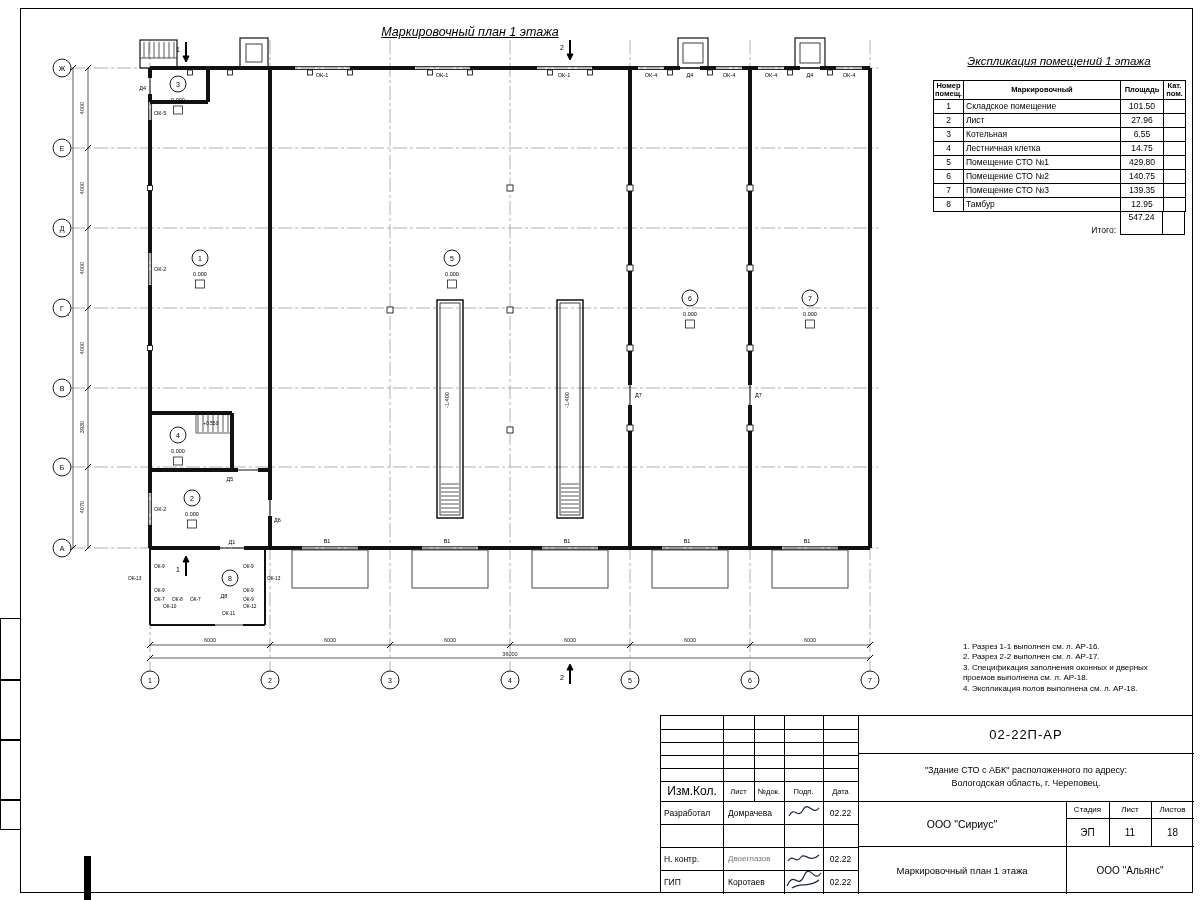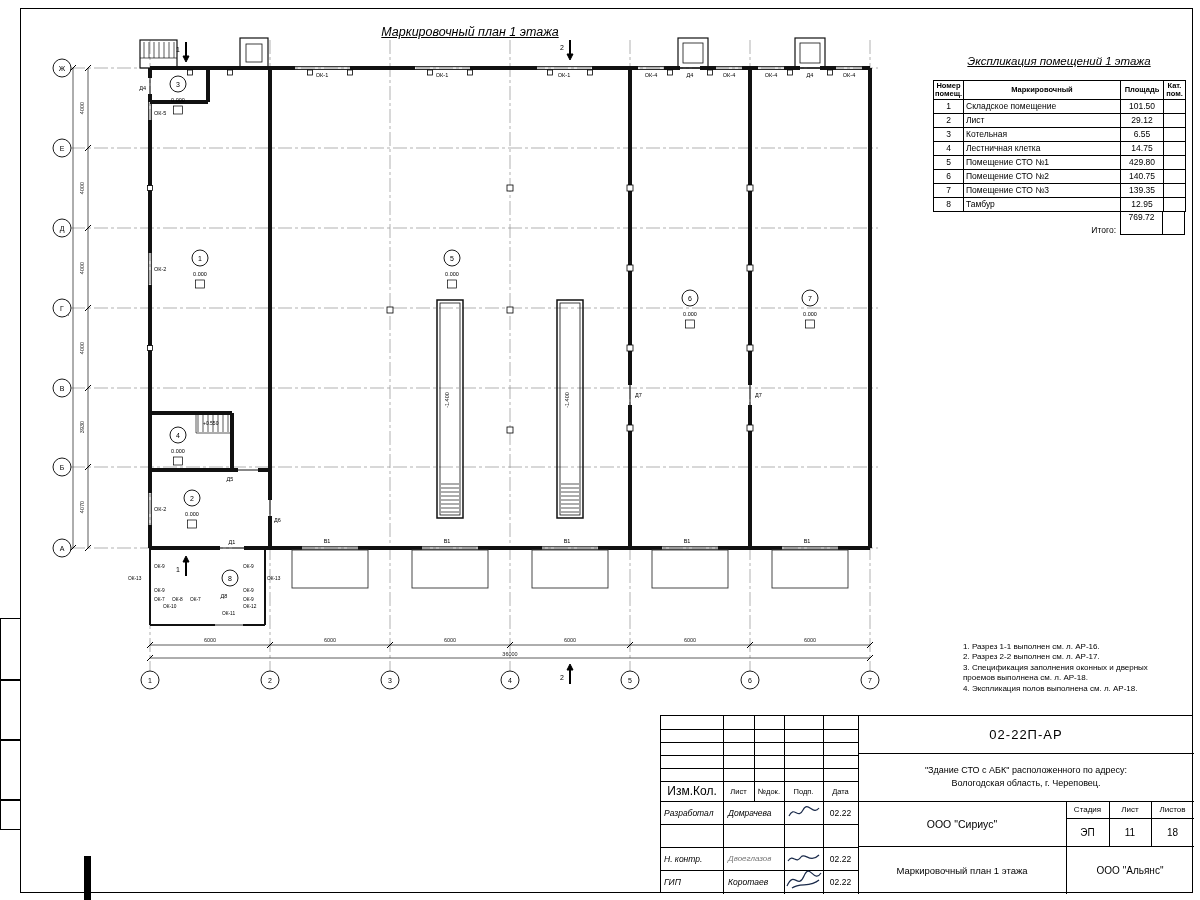--- a/index.html
+++ b/index.html
@@ -26,21 +26,21 @@
   .total-row .tl{width:187px;text-align:right;font-size:8.5px;padding:1px 4px 0 0;box-sizing:border-box;margin-top:12px;}
   .total-row .tv{width:43px;border:1px solid #000;border-top:none;text-align:center;font-size:8.5px;box-sizing:border-box;}
   .total-row .tc{width:22px;border:1px solid #000;border-top:none;border-left:none;box-sizing:border-box;}
   
   .notes{position:absolute;left:963px;top:642px;width:208px;font-size:8px;line-height:1.3;}
   
   .tb{position:absolute;left:660px;top:715px;width:533px;height:178px;border:1.6px solid #000;box-sizing:border-box;background:#fff;}
   .tb .vl{position:absolute;width:0;border-left:1px solid #000;}
   .tb .hl{position:absolute;height:0;border-top:1px solid #000;}
   .tb .c{position:absolute;box-sizing:border-box;display:flex;align-items:center;justify-content:center;text-align:left;}
-  .tb .l{justify-content:flex-start;padding-left:3px;text-align:left;font-style:italic;}
+  .tb .l{justify-content:flex-start;padding-left:3px;text-align:left;}
   .edgebox{position:absolute;left:0;width:21px;border:1px solid #000;box-sizing:border-box;background:#fff;}
   .blackbar{position:absolute;left:84px;top:856px;width:7px;height:44px;background:#000;}
 </style>
 </head>
 <body>
 
 <div class="frame"></div>
 
 <div class="plan-title">Маркировочный план 1 этажа</div>
 
@@ -324,21 +324,21 @@
     </tr>
     <tr>
           <td class="num">1</td>
           <td>Складское помещение</td>
           <td class="area">101.50</td>
           <td></td>
         </tr>
     <tr>
           <td class="num">2</td>
           <td>Лист</td>
-          <td class="area">29.12</td>
+          <td class="area">27.96</td>
           <td></td>
         </tr>
     <tr>
           <td class="num">3</td>
           <td>Котельная</td>
           <td class="area">6.55</td>
           <td></td>
         </tr>
     <tr>
           <td class="num">4</td>
@@ -367,21 +367,21 @@
     <tr>
           <td class="num">8</td>
           <td>Тамбур</td>
           <td class="area">12.95</td>
           <td></td>
         </tr>
   </tbody>
     </table>
   <div class="total-row">
     <div class="tl">Итого:</div>
-    <div class="tv">769.72</div>
+    <div class="tv">547.24</div>
     <div class="tc"></div>
   </div>
 </div>
 
 <div class="notes">
   <div>1. Разрез 1-1 выполнен см. л. АР-16.</div>
   <div>2. Разрез 2-2 выполнен см. л. АР-17.</div>
   <div>3. Спецификация заполнения оконных и дверных проемов выполнена см. л. АР-18.</div>
   <div>4. Экспликация полов выполнена см. л. АР-18.</div>
 </div>

